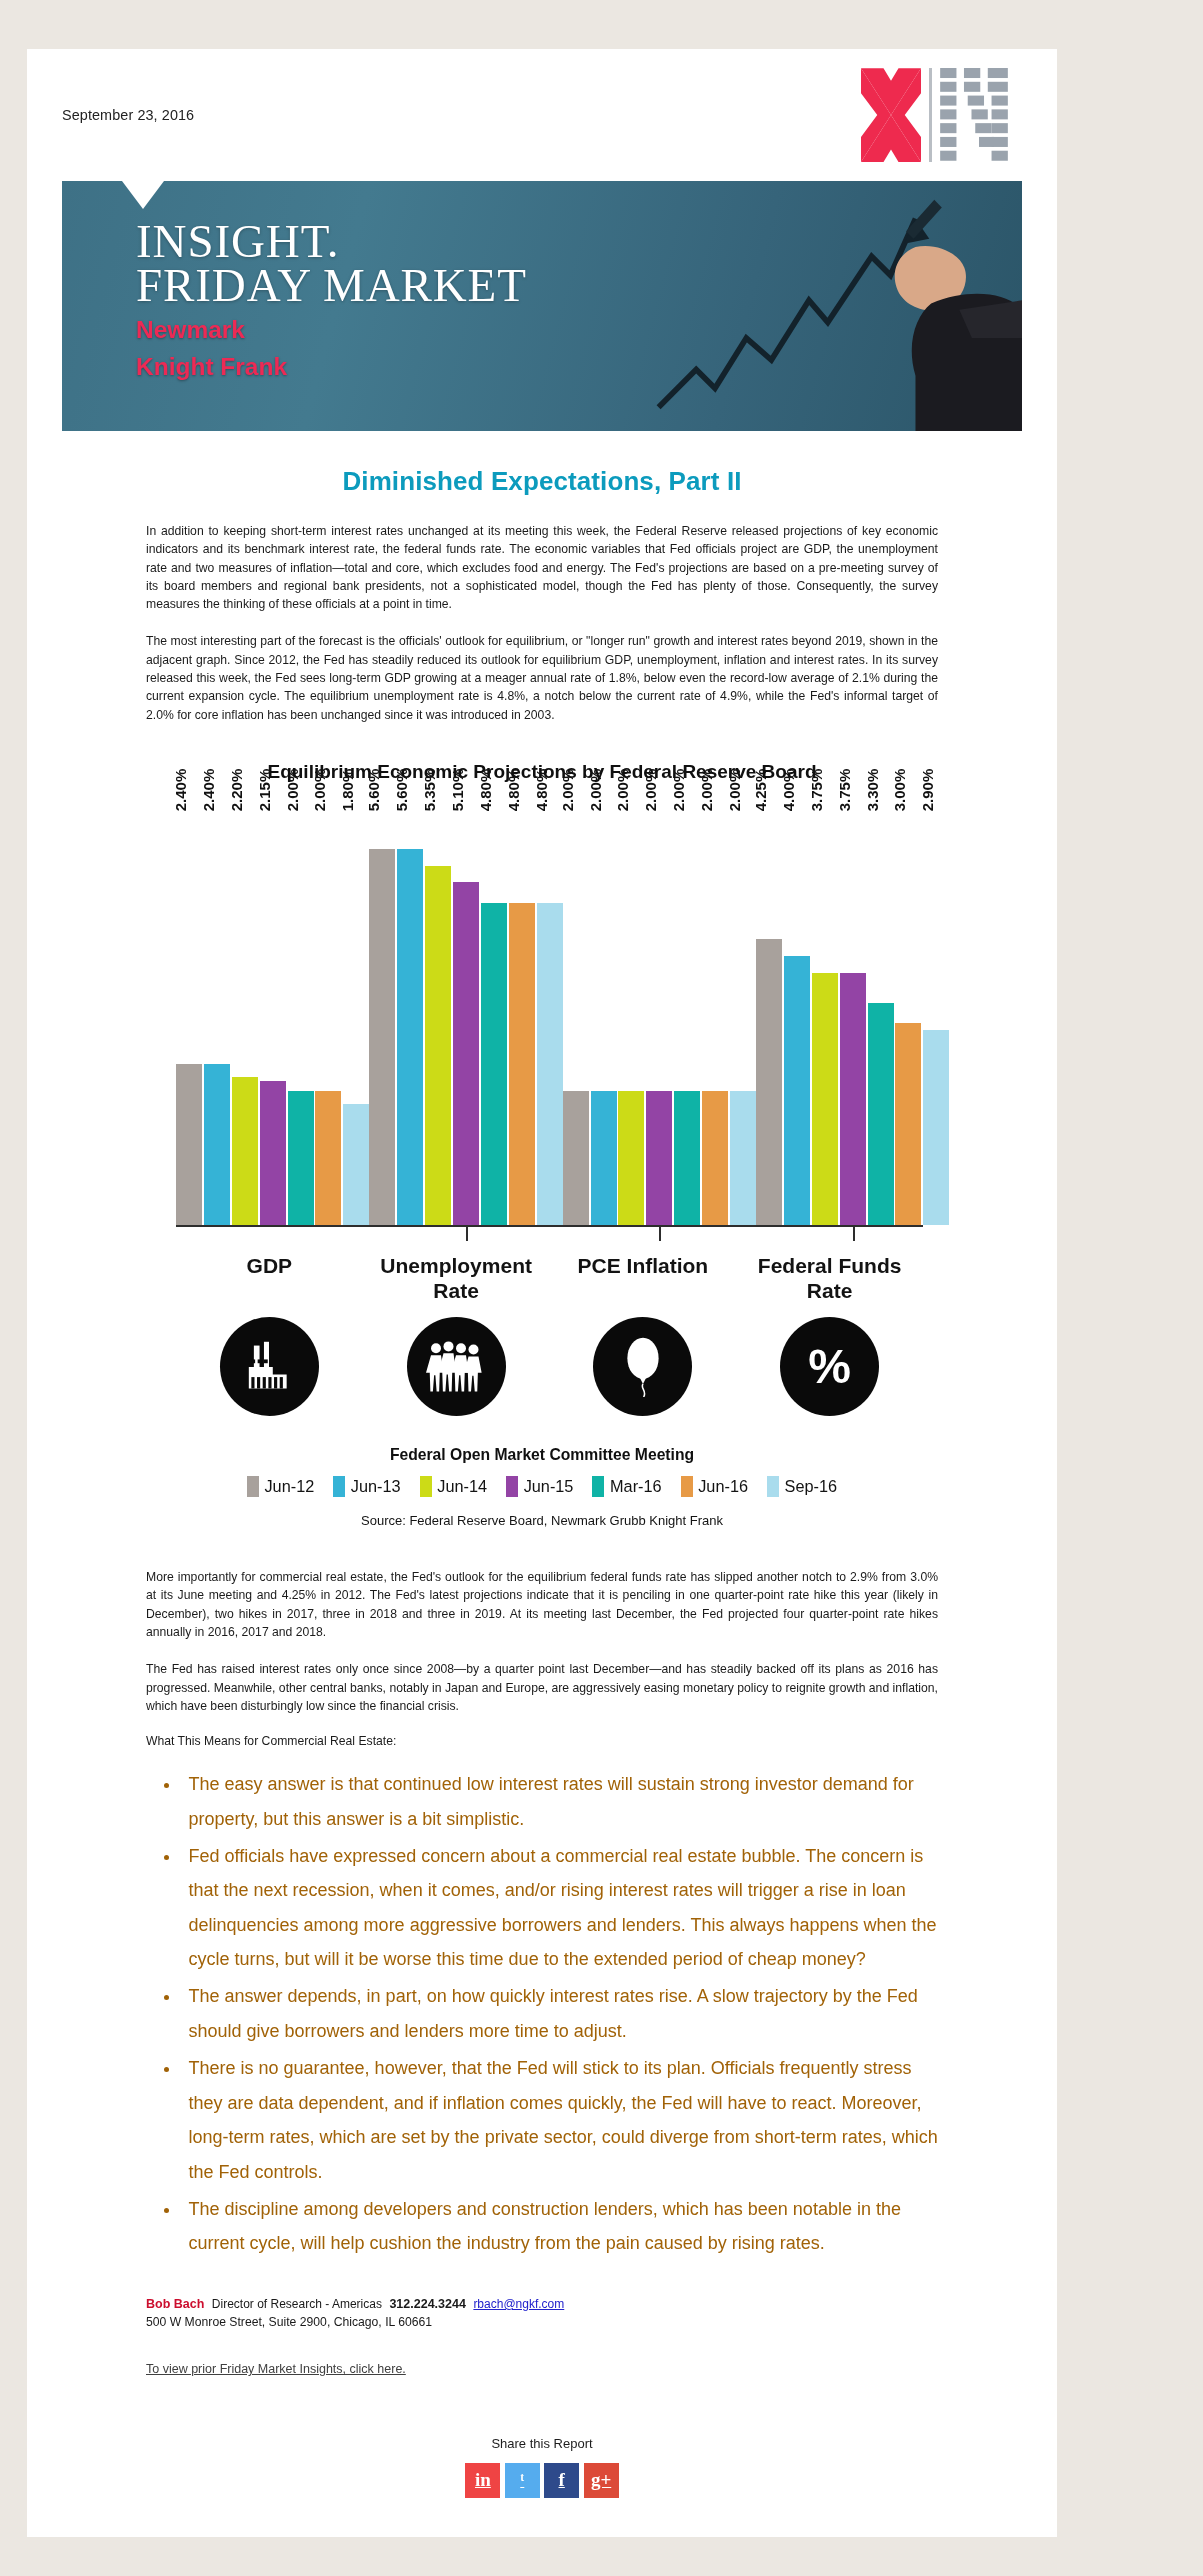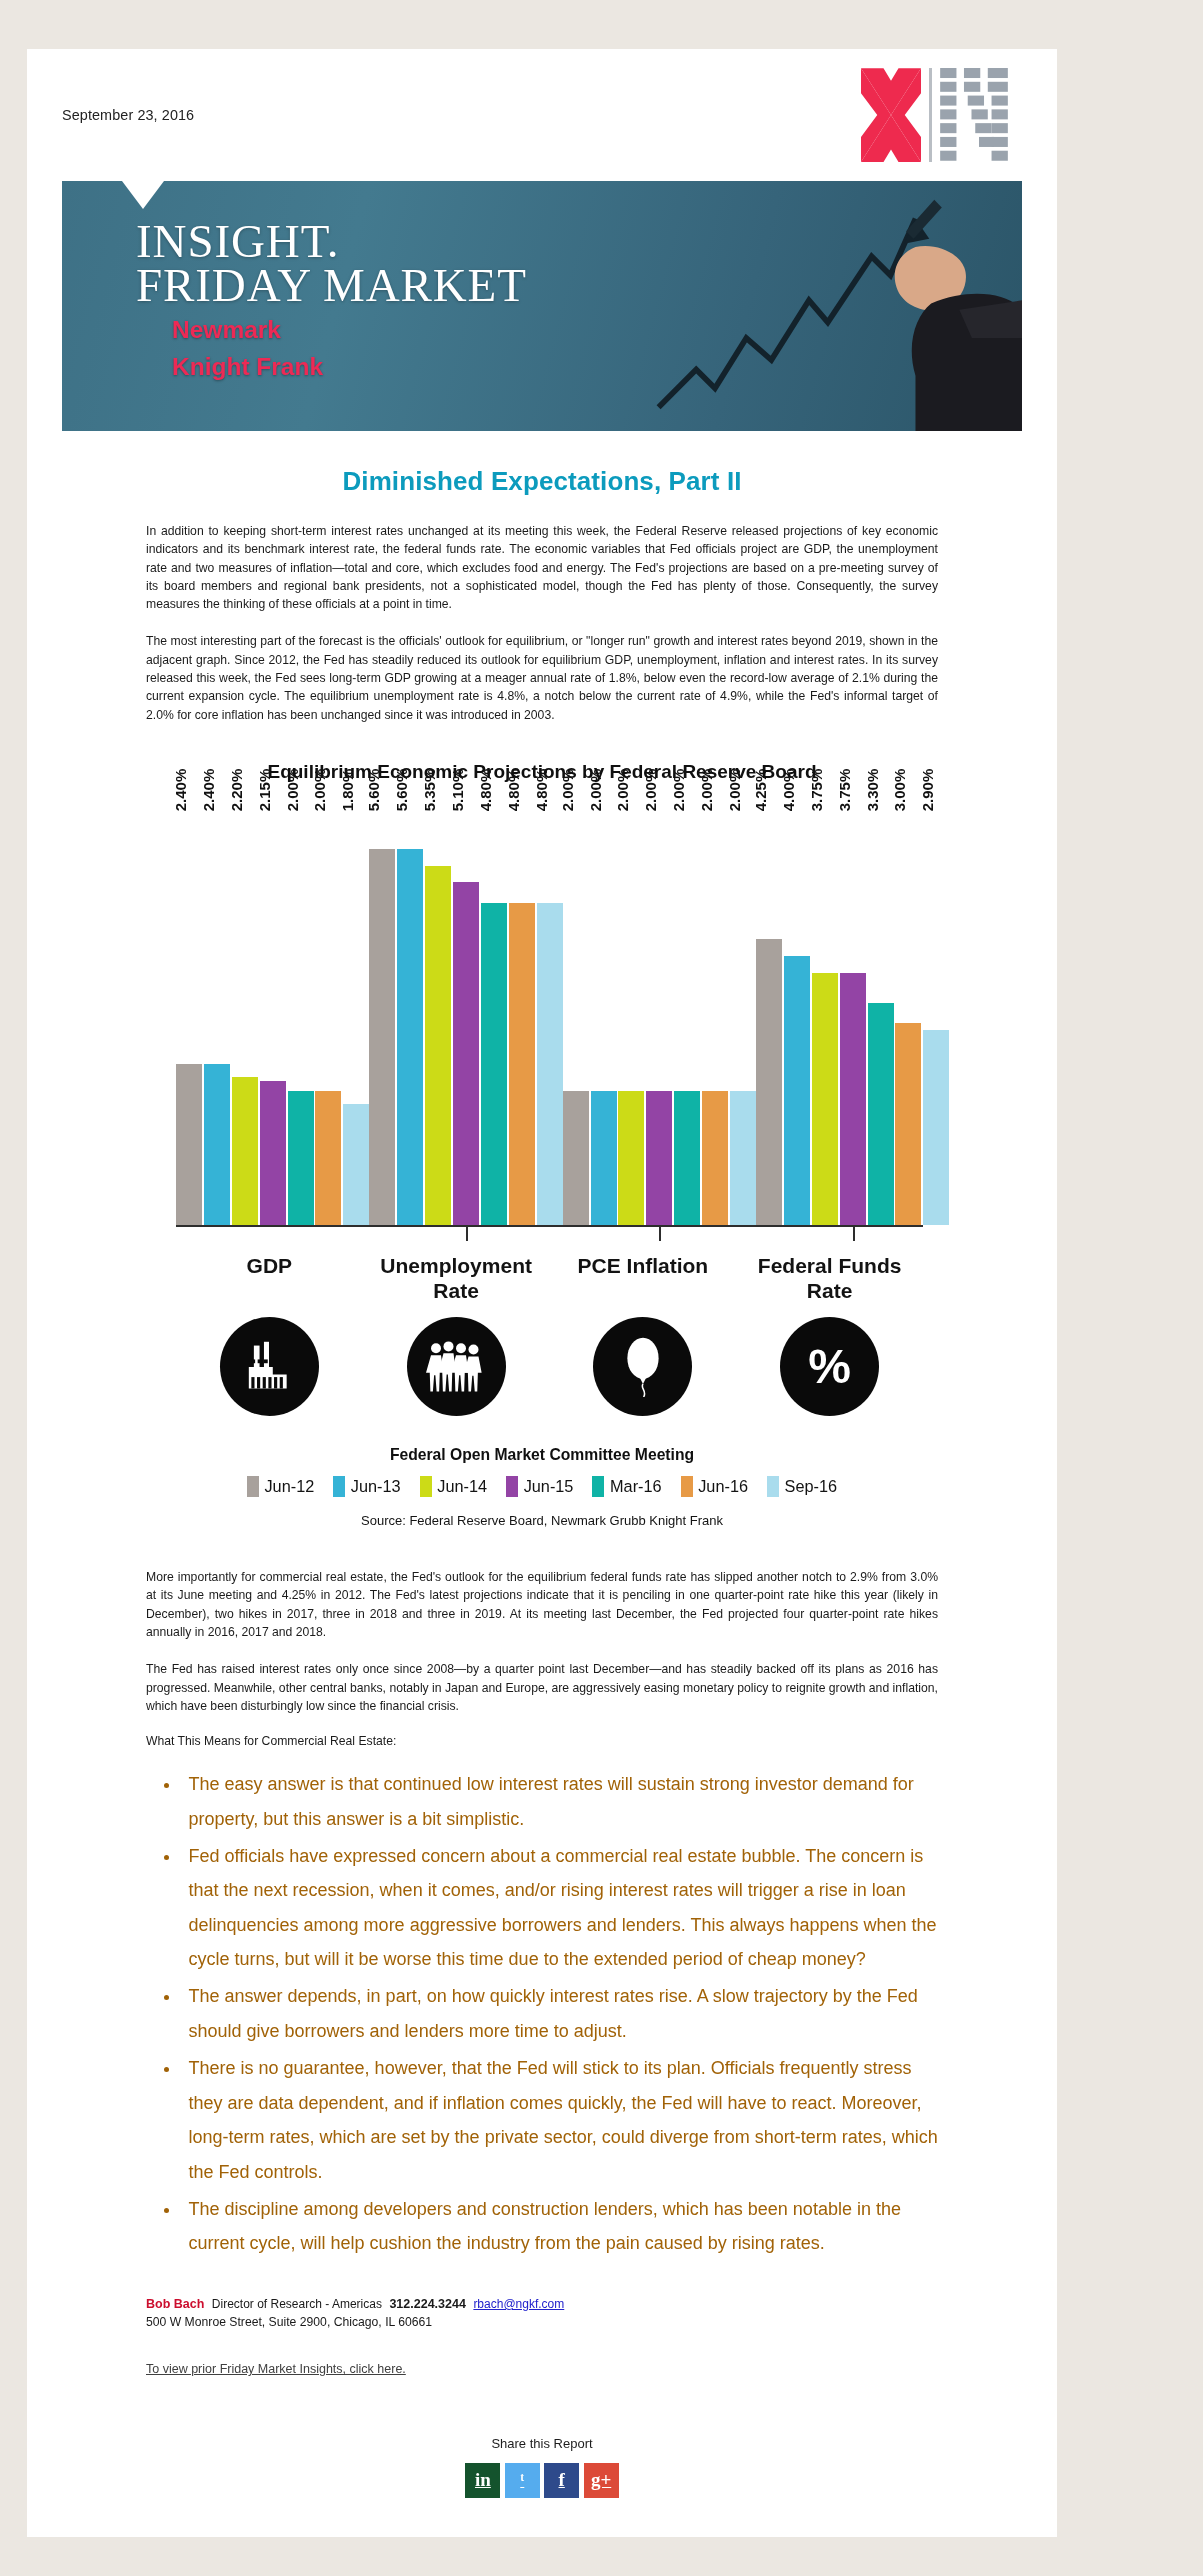--- a/index.html
+++ b/index.html
@@ -64,21 +64,20 @@
     letter-spacing: 0.9px;
     text-shadow: 0 1.3px 3.1px rgba(0,0,0,.30);
   }
   .hero-brand {
     margin-top: 10px;
     color: #ec2a55;
     font-size: 24.5px;
     font-weight: bold;
     line-height: 1.07;
     text-shadow: 0 1.3px 2.5px rgba(0,0,0,.35);
-    margin-left: 36px;
   }
   .hero-art { position: absolute; right: 0; top: 0; width: 401px; height: 250px; }
 
   
   .body-wrap { padding: 0 119px 0 119px; }
   .headline {
     text-align: center;
     color: #0c9bbd;
     font-size: 26px;
     font-weight: bold;
@@ -581,21 +580,21 @@
         </div>
         <div class="sig-addr">500 W Monroe Street, Suite 2900, Chicago, IL 60661</div>
       </div>
 
       <a class="prior-link" href="#">To view prior Friday Market Insights, click here.</a>
 
       
       <div class="share">
         <div class="share-title">Share this Report</div>
         <div class="share-icons" id="shareIcons">
-            <a href="#" class="share-btn" style="background: #14532d;">in</a>
+            <a href="#" class="share-btn" style="background: #ef4444;">in</a>
             <a href="#" class="share-btn" style="background: rgb(85, 172, 238);">ᵗ</a>
             <a href="#" class="share-btn" style="background: rgb(46, 74, 139);">f</a>
             <a href="#" class="share-btn" style="background: rgb(220, 74, 56);">g+</a>
           </div>
       </div>
 
     </div>
   </div>
 </div>
 

